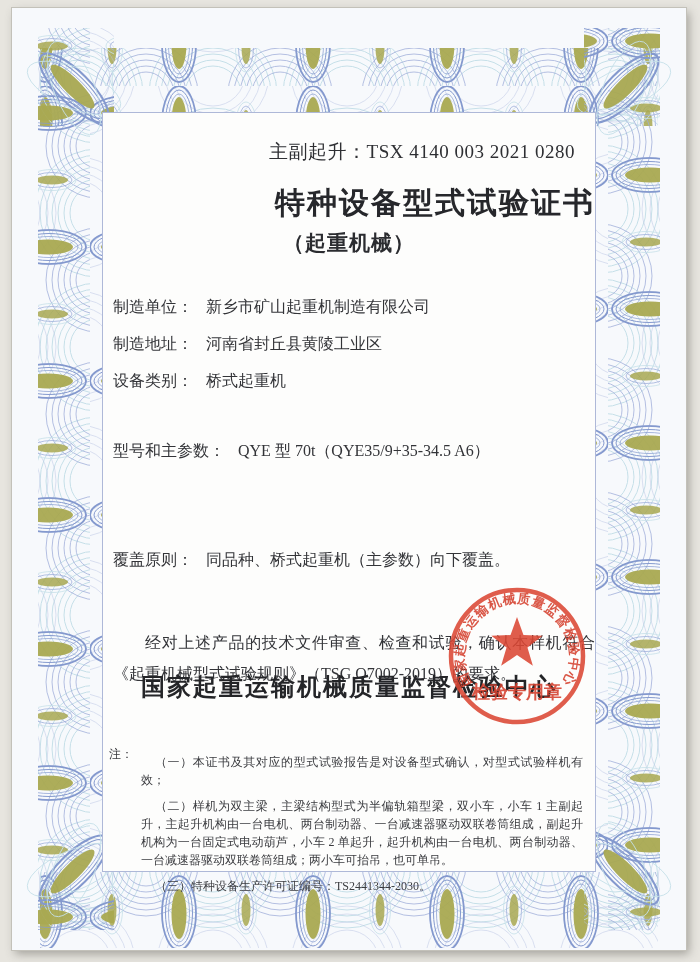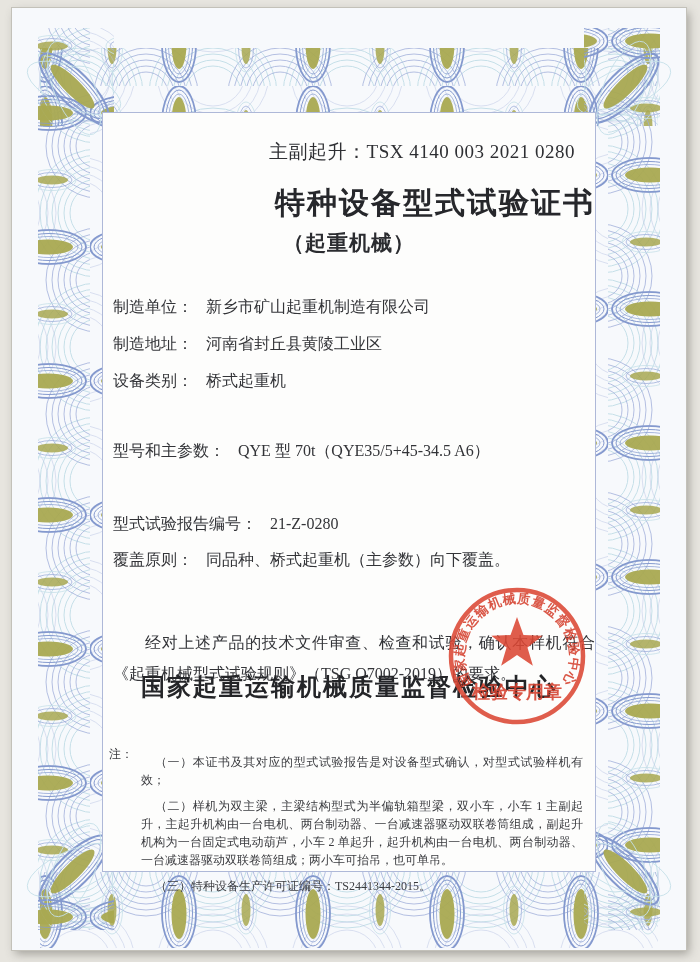--- a/index.html
+++ b/index.html
@@ -154,40 +154,37 @@
     </div>
 
     <div class="abs subtitle">（起重机械）</div>
     <div class="abs field-row" style="top:258px">
       <span class="lbl">设备类别：</span><span>桥式起重机</span>
     </div>
     <div class="abs field-row" style="top:221px">
       <span class="lbl">制造地址：</span><span>河南省封丘县黄陵工业区</span>
     </div>
     <div class="abs field-row" style="top:328px">
-      <span class="lbl">型号和主参数：</span><span>QYE 型 70t（QYE35/5+45-34.5 A6）</span>
-    </div>
-    <div class="abs field-row" style="top:401px">
-      <span class="lbl">型式试验报告编号：</span><span>21-Z-0280</span>
+      <span class="lbl">型号和主参数：</span><span>QYE 型 70t（QYE35/9+35-34.5 A6）</span>
     </div>
     <div class="abs field-row" style="top:437px">
       <span class="lbl">覆盖原则：</span><span>同品种、桥式起重机（主参数）向下覆盖。</span>
     </div>
 
     <div class="abs statement">经对上述产品的技术文件审查、检查和试验，确认本样机符合《起重机械型式试验规则》（TSG Q7002-2019）的要求。</div>
 
 
     <div class="abs issuer">国家起重运输机械质量监督检验中心</div>
 
     <div class="abs notes">
       <span class="notes-label">注：</span>
       <div class="notes-items">
         <p>（一）本证书及其对应的型式试验报告是对设备型式确认，对型式试验样机有效；</p>
         <p>（二）样机为双主梁，主梁结构型式为半偏轨箱型梁，双小车，小车 1 主副起升，主起升机构由一台电机、两台制动器、一台减速器驱动双联卷筒组成，副起升机构为一台固定式电动葫芦，小车 2 单起升，起升机构由一台电机、两台制动器、一台减速器驱动双联卷筒组成；两小车可抬吊，也可单吊。</p>
-        <p>（三）特种设备生产许可证编号：TS2441344-2015。</p>
+        <p>（三）特种设备生产许可证编号：TS2441344-2030。</p>
       </div>
     </div>
 
     <svg class="seal-svg" width="160" height="160" viewBox="-80 -80 160 160" aria-hidden="false">
       <circle cx="0" cy="0" r="66" fill="none" stroke="#dc4734" stroke-width="4.5"></circle>
       <path d="M 0,-39 L 6.47,-20.9 L 25.68,-20.34 L 10.46,-8.6 L 15.87,9.84
                L 0,-1 L -15.87,9.84 L -10.46,-8.6 L -25.68,-20.34 L -6.47,-20.9 Z" fill="#dc4734"></path>
       <defs>
         <path id="sealArc" d="M -45.9,26.5 A 53 53 0 1 1 45.9,26.5" fill="none"></path>
       </defs>

